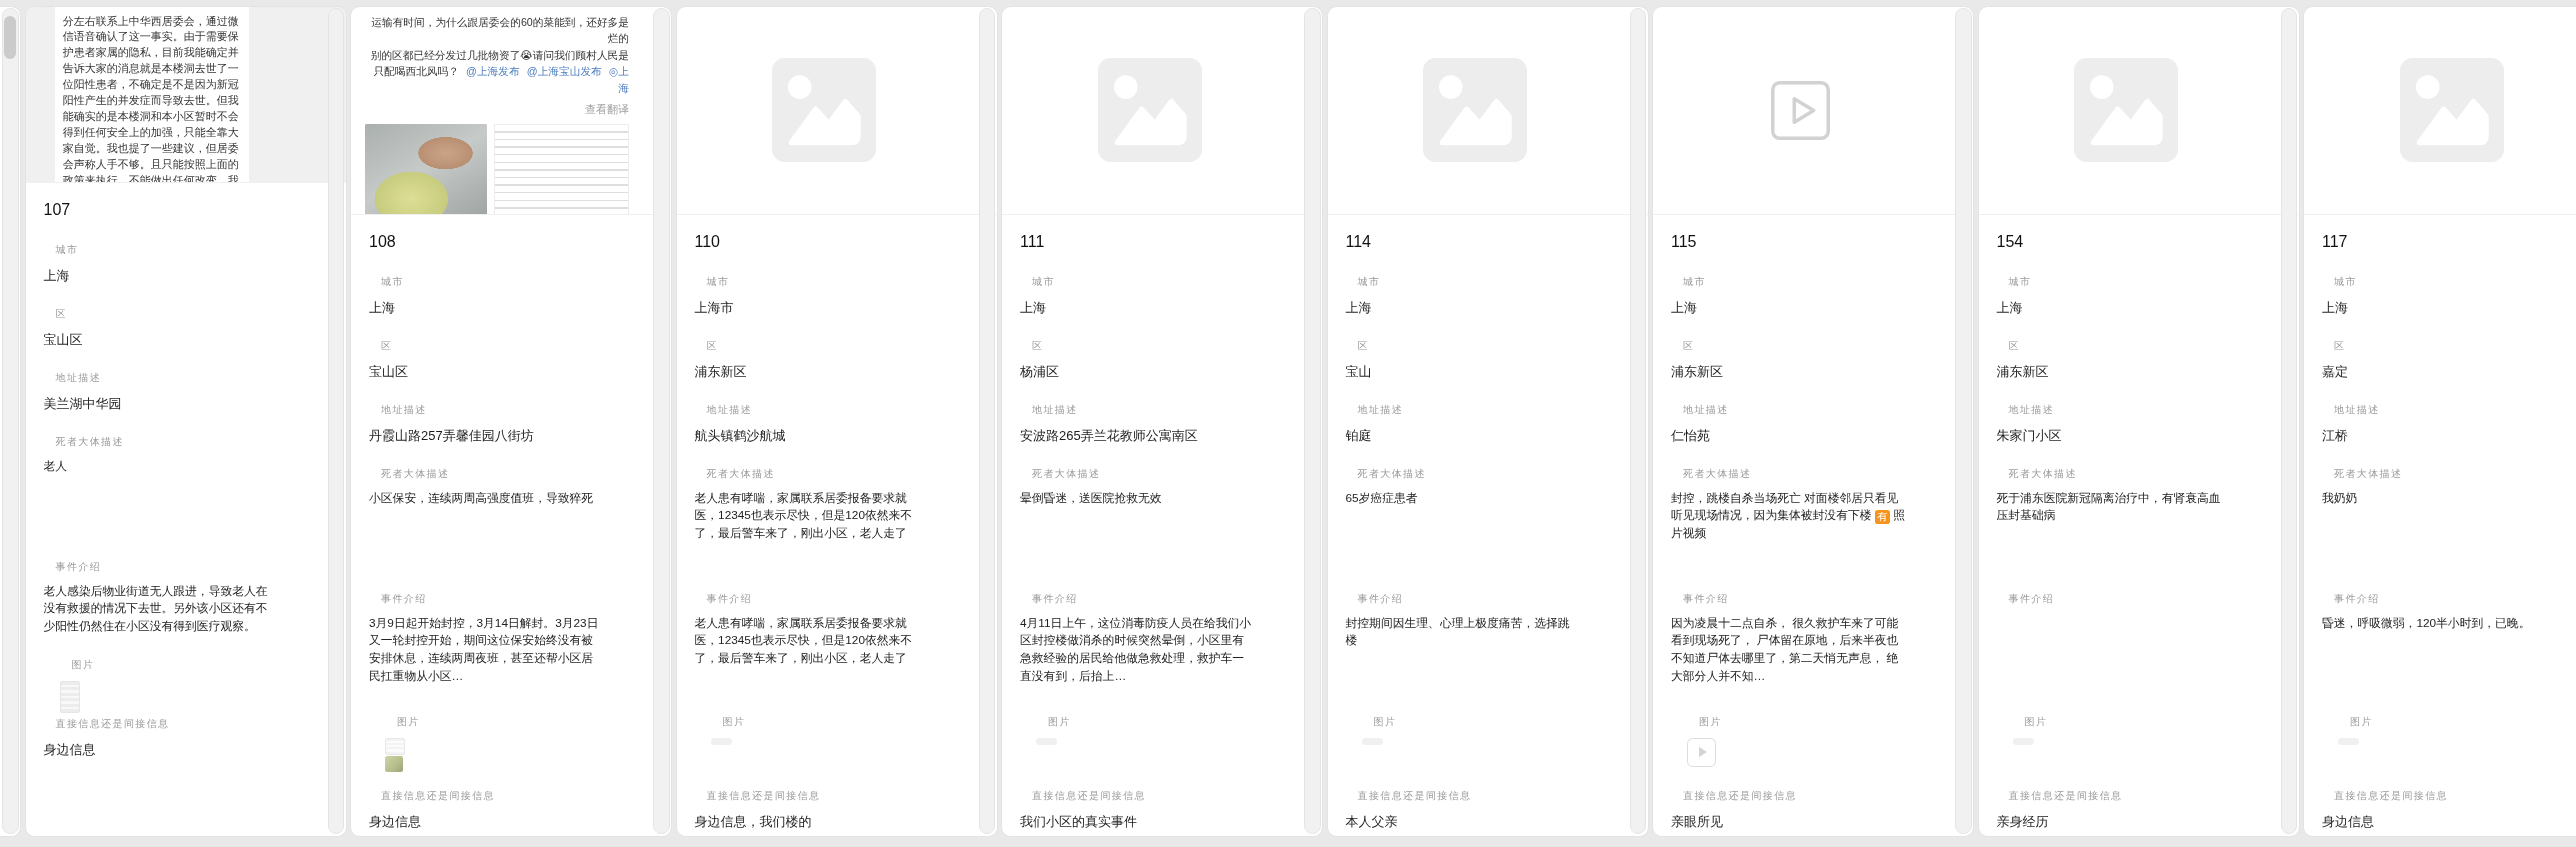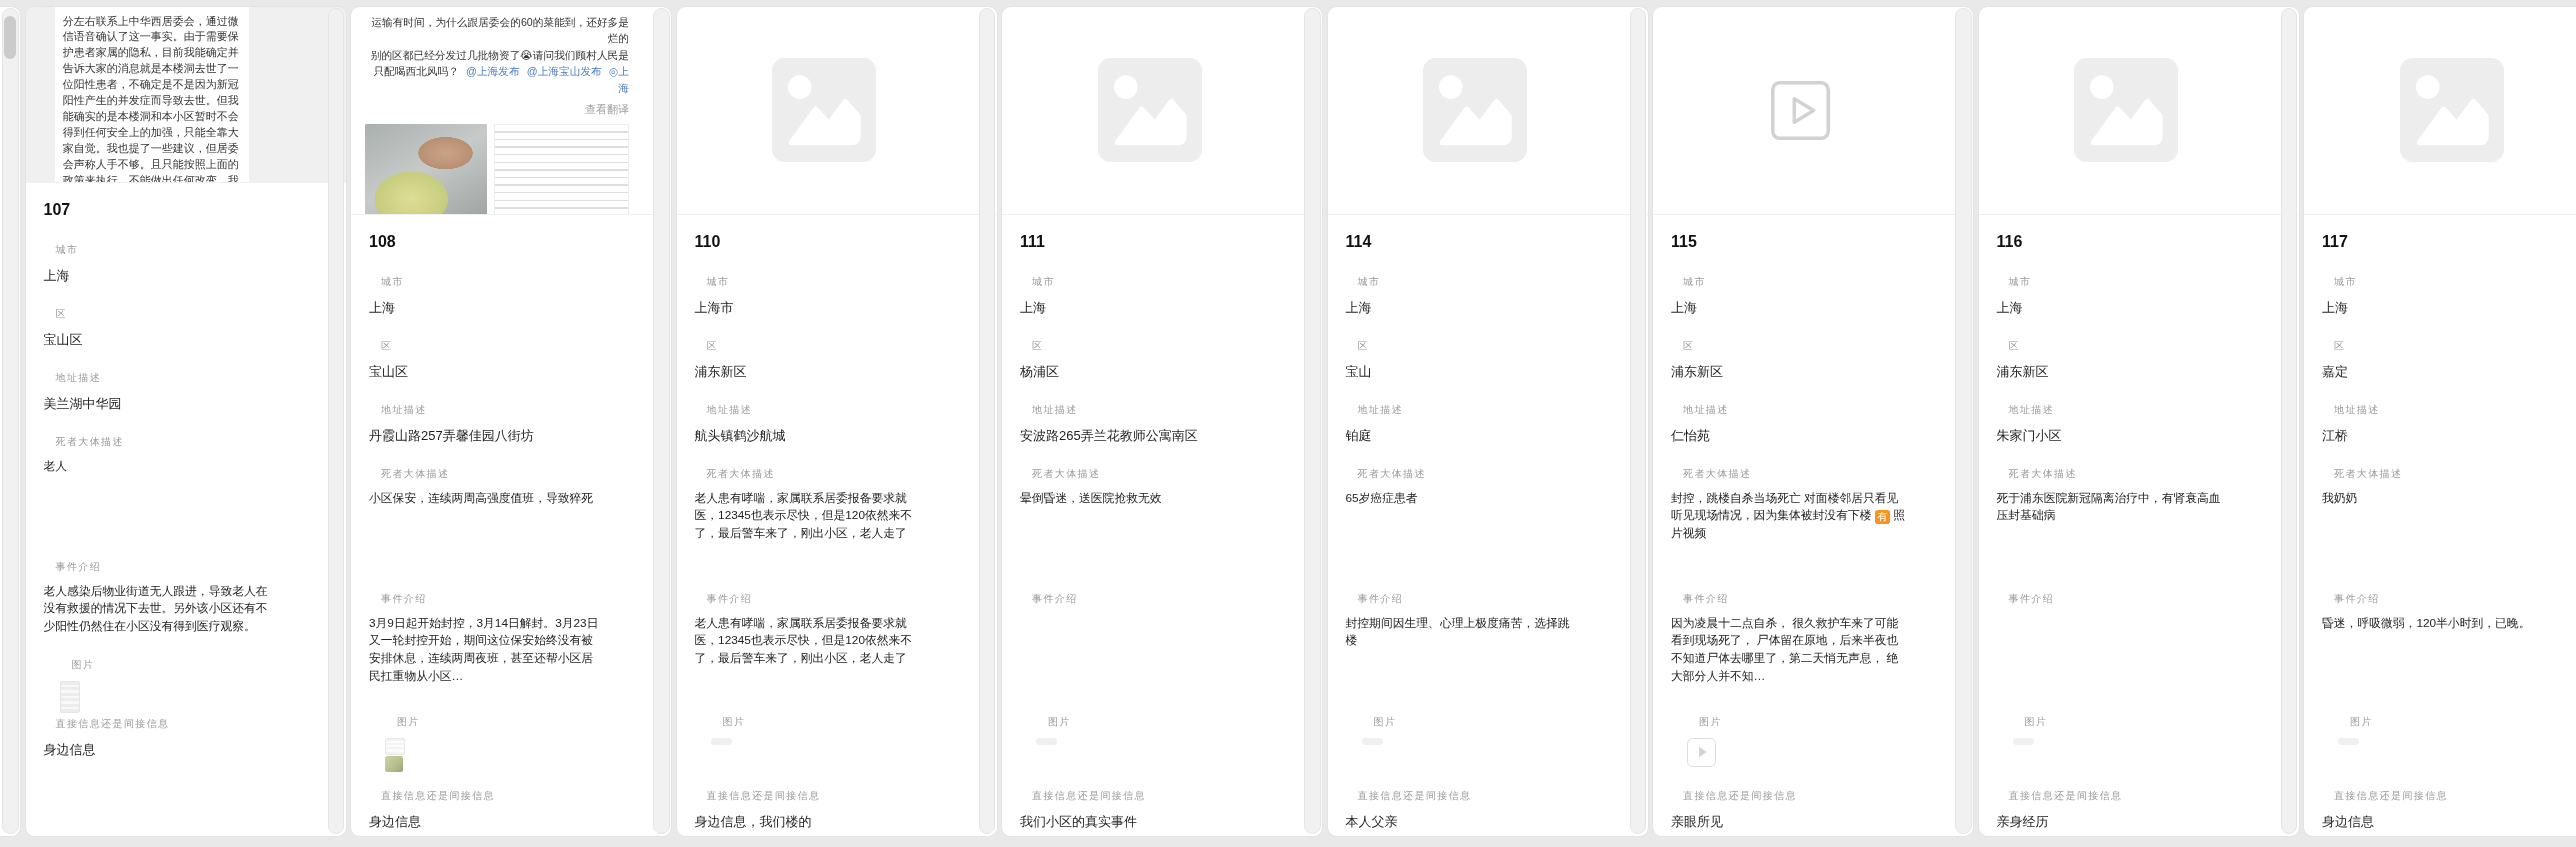--- a/index.html
+++ b/index.html
@@ -32,21 +32,21 @@
   .post-images{display:flex;gap:7px;margin-top:7px;}
   .cabbage-photo{width:135px;height:104px;border-radius:1.4px;
     background:
       radial-gradient(ellipse 66px 49px at 38% 72%, #dede96 0%, #c6cc7e 55%, rgba(0,0,0,0) 56%),
       radial-gradient(ellipse 49px 29px at 66% 28%, #caa488 0%, #b98f72 55%, rgba(0,0,0,0) 56%),
       linear-gradient(150deg,#aab0ae 0%,#c6cac8 45%,#9aa09e 100%);}
   .text-screenshot{width:149px;height:104px;border:0.7px solid #ededed;box-sizing:border-box;
     background:repeating-linear-gradient(#ffffff 0 6.2px,#dedede 6.2px 7.6px);}
   
   .content{padding:16.6px 67px 0 18px;}
-  .num{font-size:16px;font-weight:700;color:#111;line-height:1.2;margin:1.4px 0 23.6px;}
+  .num{font-size:16px;font-weight:400;color:#111;line-height:1.2;margin:1.4px 0 23.6px;}
   .field{display:block;}
   .label{font-size:10px;color:#9a9a9a;letter-spacing:1.4px;padding-left:12px;}
   .value{font-size:13px;color:#1d1d1d;margin-top:8.3px;line-height:1.5;}
   .value.body{font-size:11.8px;color:#222;}
   .f-city,.f-district,.f-address{height:64px;}
   .f-deceased{min-height:125px;}
   .f-event{min-height:123px;}
   .f-image{min-height:74px;margin-left:16px;}
   .compact .f-event{min-height:98px;}
   .compact .f-image{min-height:59px;}
@@ -294,20 +294,21 @@
         <div class="value">安波路265弄兰花教师公寓南区</div>
       </div>
 
       <div class="field f-deceased">
         <div class="label">死者大体描述</div>
         <div class="value body"><span>晕倒昏迷，送医院抢救无效</span></div>
       </div>
 
       <div class="field f-event">
         <div class="label">事件介绍</div>
+        <div class="value body">4月11日上午，这位消毒防疫人员在给我们小区封控楼做消杀的时候突然晕倒，小区里有急救经验的居民给他做急救处理，救护车一直没有到，后抬上…</div>
       </div>
 
       <div class="field f-image">
         <div class="label">图片</div>
         <div class="thumbrow">
 
           <div class="thumb-pill"></div>
 
         </div>
       </div>
@@ -448,21 +449,21 @@
         <svg width="104" height="104" viewBox="0 0 150 150">
           <rect x="0" y="0" width="150" height="150" rx="18" fill="#ededed"></rect>
           <circle cx="40" cy="42" r="17" fill="#ffffff"></circle>
           <path d="M28 122 L63 74 L82 95 L106 63 L124 84 L124 112 Q124 122 114 122 Z" fill="#ffffff" stroke="#ffffff" stroke-width="8" stroke-linejoin="round"></path>
         </svg>
       </div>
 
     </div>
 
     <div class="content">
-      <div class="num">116</div>
+      <div class="num">154</div>
 
       <div class="field f-city">
         <div class="label">城市</div>
         <div class="value">上海</div>
       </div>
 
       <div class="field f-district">
         <div class="label">区</div>
         <div class="value">浦东新区</div>
       </div>

